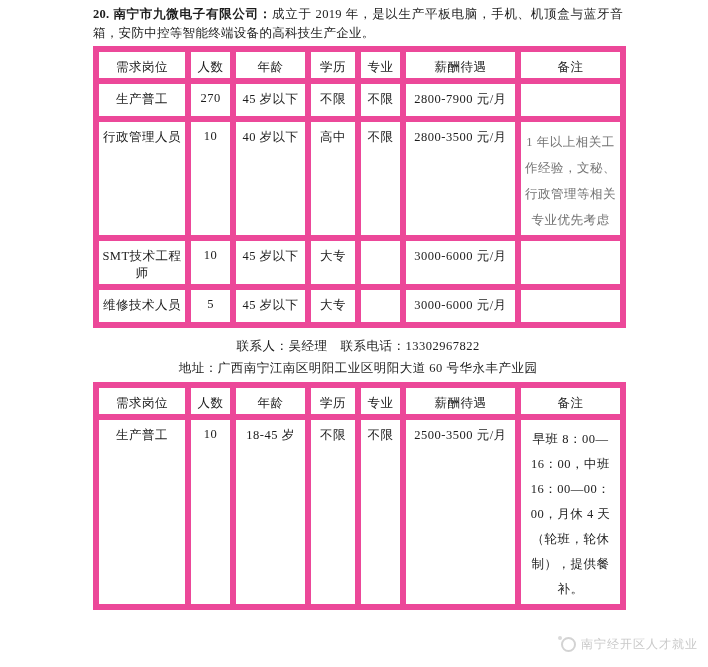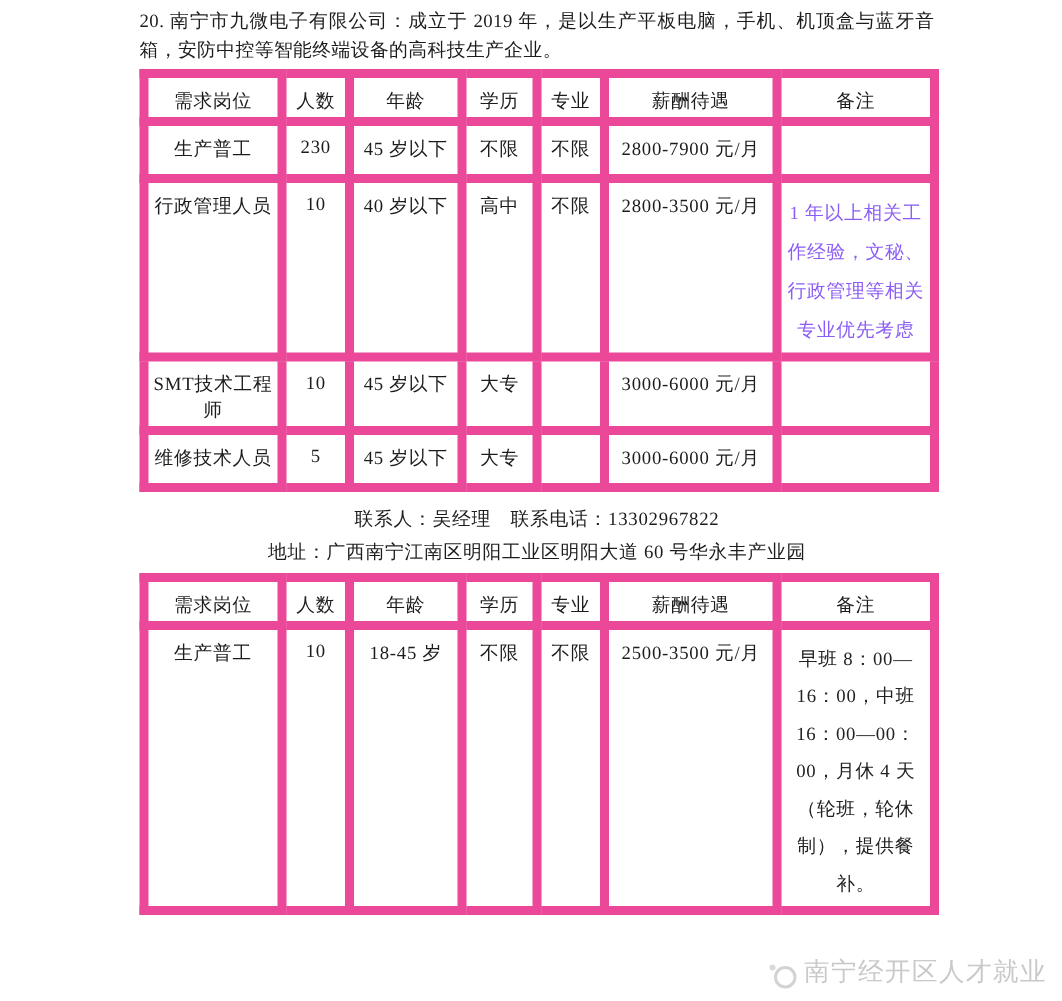--- a/index.html
+++ b/index.html
@@ -13,21 +13,21 @@
   .page { position: relative; width: 708px; height: 667px; background: #fff; }
   .content { position: absolute; left: 93px; top: 0; width: 530px; }
 
   p.desc {
     font-size: 12.5px;
     line-height: 19px;
     margin: 5px 0 2px 0;
     text-align: justify;
     letter-spacing: 0.3px;
   }
-  p.desc b { font-weight: normal; }
+  p.desc b { font-weight: bold; }
   .section-2 p.desc { margin-top: 17px; }
 
   table.jobs {
     border-collapse: collapse;
     table-layout: fixed;
     width: 527px;
     margin-top: 3px;
   }
   table.jobs th, table.jobs td {
     border: 6px solid #ec4899;
@@ -47,21 +47,21 @@
   tr.h-r5 { height: 38px; }
   tr.h-header2 { height: 31px; }
   tr.h-big { height: 139px; }
 
   td.remark-cell {
     text-align: left;
     padding-left: 7px;
     padding-right: 4px;
   }
   td.remark-gray {
-    color: #8b5cf6;
+    color: #737373;
     font-size: 11px;
     line-height: 26px;
     letter-spacing: 1px;
   }
   td.remark-dark {
     color: #222;
     font-size: 12px;
     line-height: 25px;
     letter-spacing: 1px;
   }
@@ -73,24 +73,24 @@
     letter-spacing: 0.5px;
     text-align: center;
   }
   p.contact.first { margin-top: 8px; }
 
   .watermark {
     position: absolute;
     right: 10px;
     top: 636px;
     display: flex;
-    align-items: flex-end;
+    align-items: center;
     gap: 5px;
     color: #c9c9c9;
-    font-size: 17px;
+    font-size: 12px;
     letter-spacing: 1px;
     user-select: none;
   }
   .wm-logo {
     display: inline-block;
     width: 15px; height: 15px;
     border: 2px solid #d3d3d3;
     border-radius: 50%;
     position: relative;
   }
@@ -127,21 +127,21 @@
           <th>需求岗位</th>
           <th>人数</th>
           <th>年龄</th>
           <th>学历</th>
           <th>专业</th>
           <th>薪酬待遇</th>
           <th>备注</th>
         </tr>
         <tr class="h-r1">
           <td>生产普工</td>
-          <td>230</td>
+          <td>270</td>
           <td>45 岁以下</td>
           <td>不限</td>
           <td>不限</td>
           <td>2800-7900 元/月</td>
           <td class="remark-cell"></td>
         </tr>
         <tr class="h-r3">
           <td>行政管理人员</td>
           <td>10</td>
           <td>40 岁以下</td>

